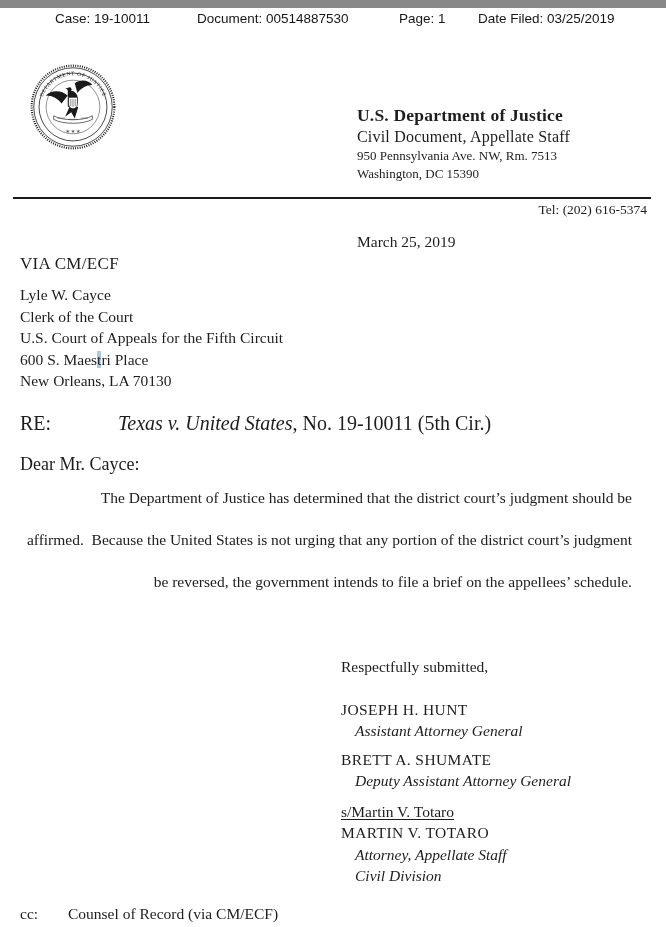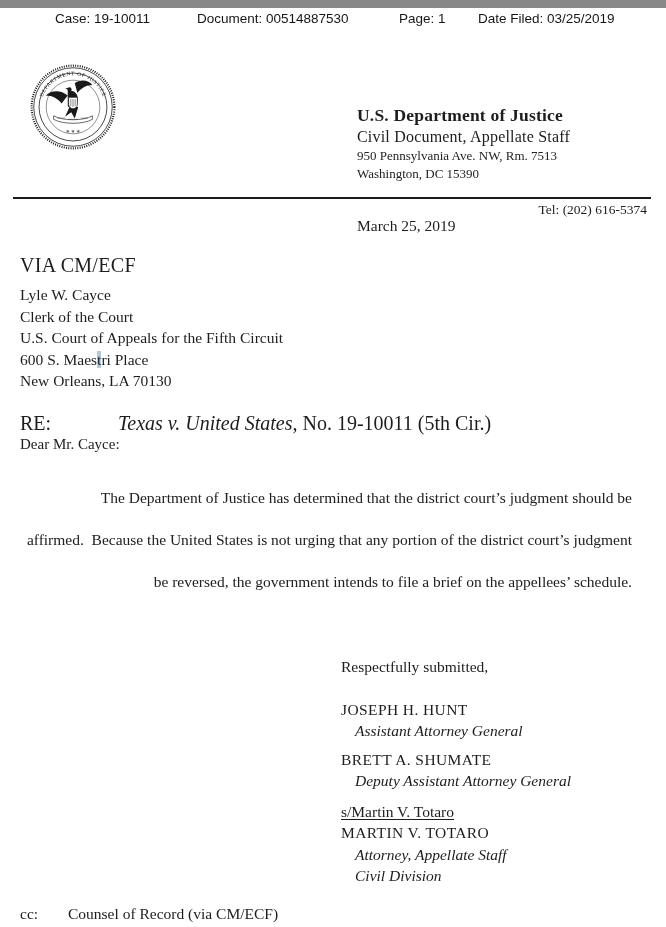--- a/index.html
+++ b/index.html
@@ -19,31 +19,31 @@
 
   
   .seal { position:absolute; left:29px; top:55px; width:88px; height:88px; }
   .lh-right { position:absolute; left:357px; top:96px; white-space:nowrap; }
   .lh-agency   { font-weight:bold; font-size:17.5px; line-height:22px; letter-spacing:0.2px; }
   .lh-division { font-size:16px; line-height:21px; letter-spacing:0.2px; }
   .lh-addr     { font-size:13px; line-height:18px; color:#232323; }
   .rule { position:absolute; left:13px; top:189px; width:638px; height:2px; background:#1b1b1b; }
   .tel  { position:absolute; right:19px; top:194px; font-size:13.5px; white-space:nowrap; }
 
-  .date { position:absolute; left:357px; top:209px; font-size:15.5px; white-space:nowrap; }
-  .via  { position:absolute; left:20px;  top:246px; font-size:20px; letter-spacing:0.3px; }
+  .date { position:absolute; left:357px; top:225px; font-size:15.5px; white-space:nowrap; }
+  .via  { position:absolute; left:20px;  top:246px; font-size:17px; letter-spacing:0.3px; }
 
   .addr { position:absolute; left:20px; top:276px; font-size:15.5px; line-height:21.5px; }
   .hl   { background:#aecbe2; }
 
   .re   { position:absolute; left:20px; top:404px; font-size:20px; }
   .re-label { display:inline-block; width:98px; }
   .italic { font-style:italic; }
 
-  .salutation { position:absolute; left:20px; top:428px; font-size:15px; }
+  .salutation { position:absolute; left:20px; top:446px; font-size:18px; }
 
   .body-par { position:absolute; left:20px; top:469px; width:612px;
     font-size:15.5px; line-height:42px; text-indent:47px; color:#202020;text-align:right; }
 
   .sig { position:absolute; left:341px; top:648px; font-size:15.5px; line-height:21.5px; }
   .sig div { white-space:nowrap; }
   .sig .closing { margin-bottom:21px; }
   .sig .name { letter-spacing:0.4px; }
   .sig .gap  { margin-top:7px; }
   .sig .title { font-style:italic; padding-left:14px; }

